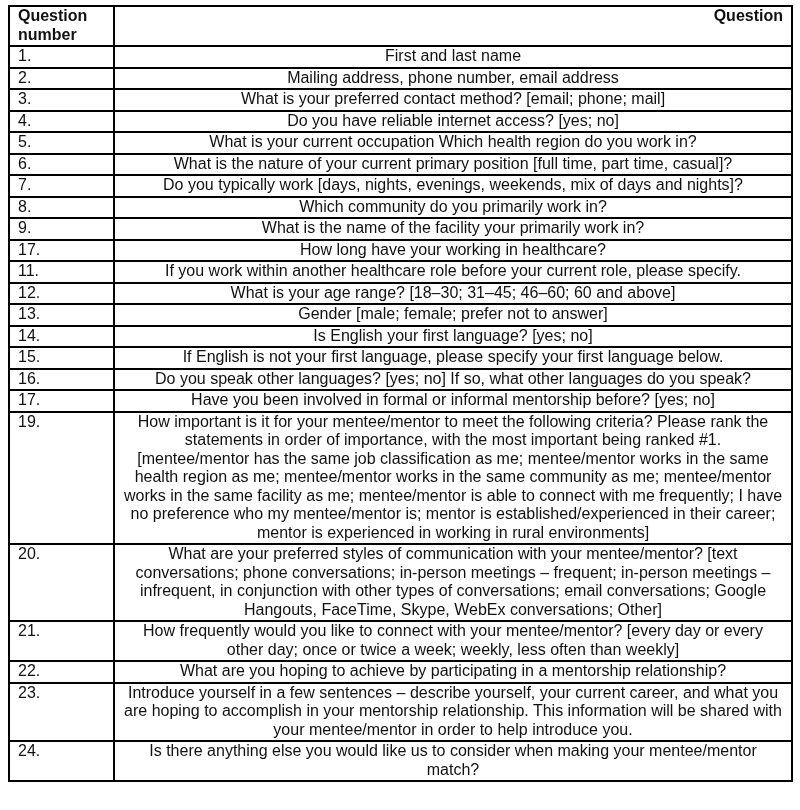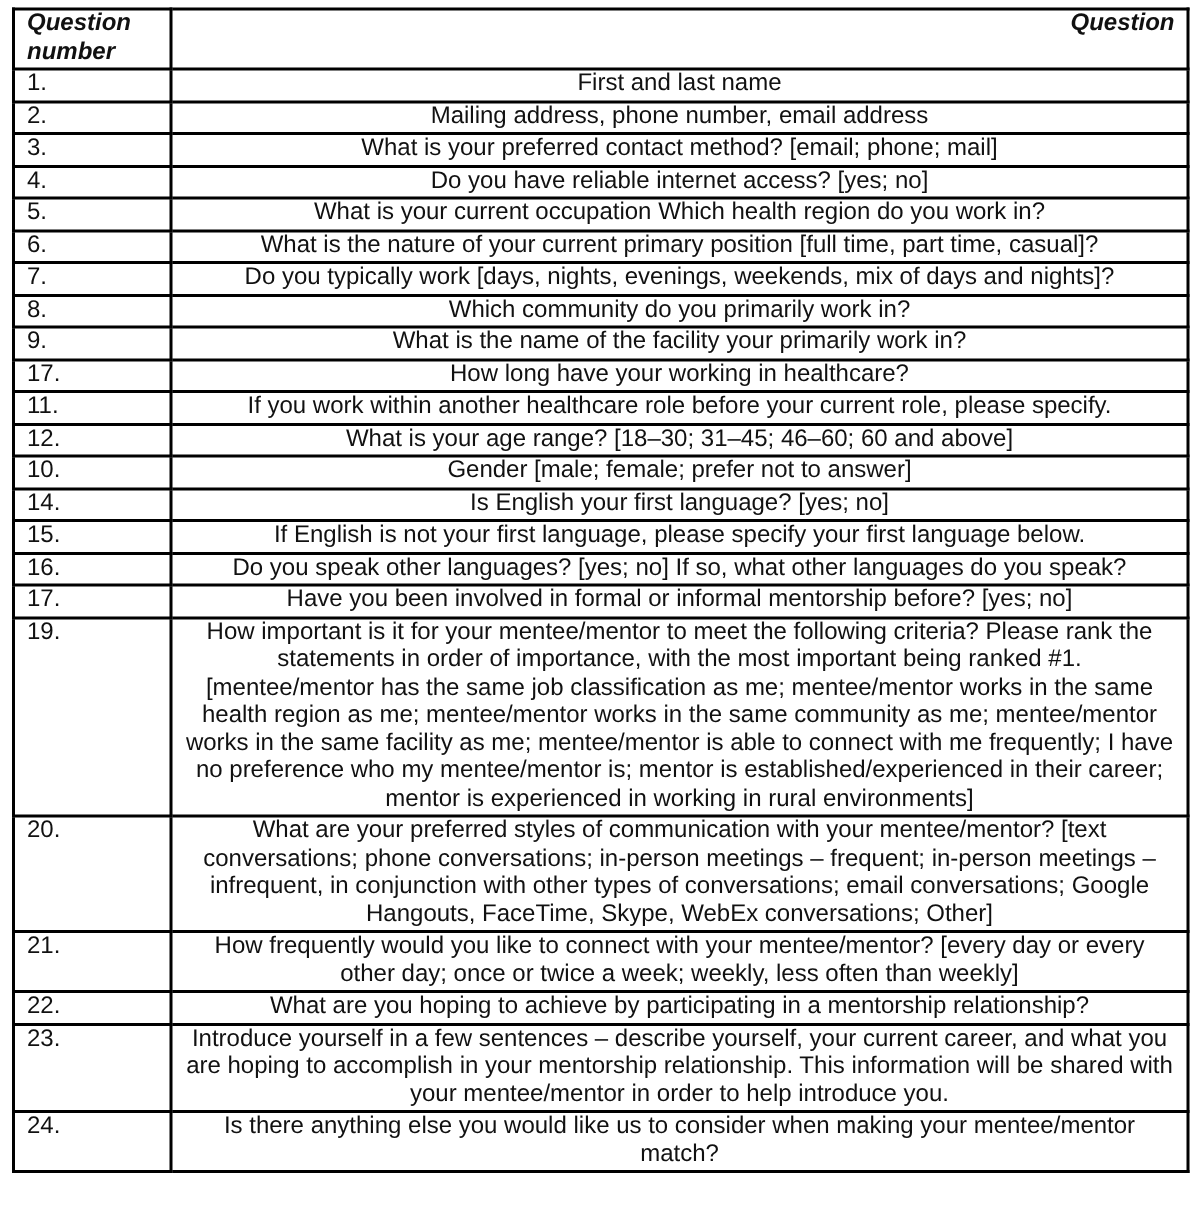--- a/index.html
+++ b/index.html
@@ -30,21 +30,20 @@
     font-size: 16px;
     line-height: 18.5px;
     padding: 0px 8px 1px 8px;
     white-space: pre-wrap;
     word-wrap: break-word;
     text-align: center;
   }
   .q-table col.c-num { width: 105px; }
   .q-table th {
     font-weight: bold;
-    font-style: italic;
   }
   th.h-num {
     text-align: left;
   }
   th.h-question {
     text-align: right;
   }
   td.cell-num {
     text-align: left;
   }
@@ -107,21 +106,21 @@
   </tr>
         <tr>
     <td class="cell-num">11.</td>
     <td class="cell-question">If you work within another healthcare role before your current role, please specify.</td>
   </tr>
         <tr>
     <td class="cell-num">12.</td>
     <td class="cell-question">What is your age range? [18–30; 31–45; 46–60; 60 and above]</td>
   </tr>
         <tr>
-    <td class="cell-num">10.</td>
+    <td class="cell-num">13.</td>
     <td class="cell-question">Gender [male; female; prefer not to answer]</td>
   </tr>
         <tr>
     <td class="cell-num">14.</td>
     <td class="cell-question">Is English your first language? [yes; no]</td>
   </tr>
         <tr>
     <td class="cell-num">15.</td>
     <td class="cell-question">If English is not your first language, please specify your first language below.</td>
   </tr>

